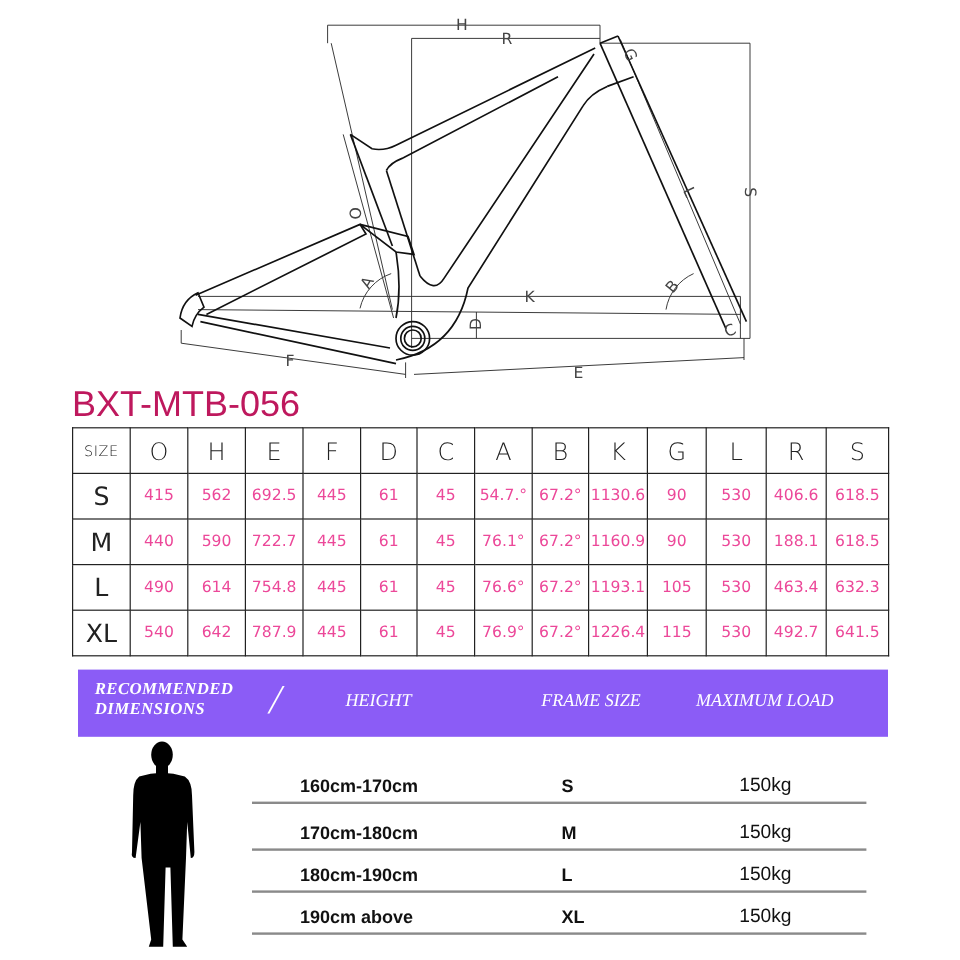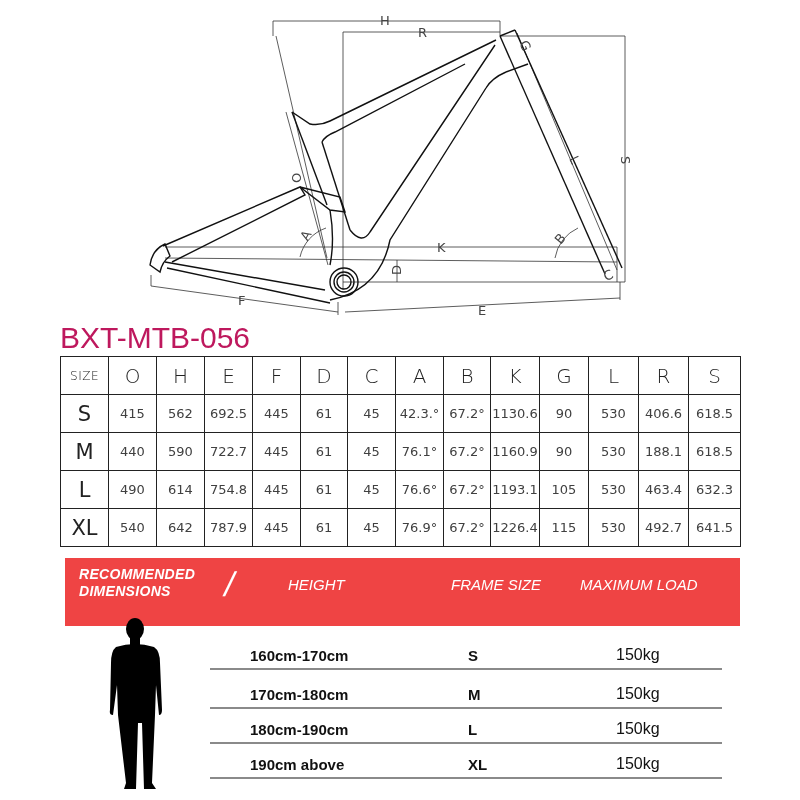--- a/index.html
+++ b/index.html
@@ -20,27 +20,27 @@
     border-collapse: collapse; table-layout: fixed;
     font-family: "DejaVu Sans", sans-serif;
     border-radius: 27px;
   }
   #geo-table td, #geo-table th {
     border: 1.5px solid #222; height: 38px; text-align: center; vertical-align: middle;
     font-weight: normal; padding: 0; white-space: nowrap; overflow: hidden;
   }
   #geo-table th { font-size: 20px; color: #222; font-weight: 300; }
   #geo-table th.size-head { font-size: 12px; letter-spacing: 0.5px; }
-  #geo-table td { font-size: 13px; color: #404040; }
+  #geo-table td { font-size: 13px; color: #ec4899; }
   #geo-table td.size-cell { font-size: 21px; color: #222; }
 
   #banner {
-    position: absolute; left: 65px; top: 558px; width: 675px; height: 68px;
-    background: #ef4444; color: #fff;
-    font-family: Liberation Sans, sans-serif; font-style: italic;
+    position: absolute; left: 65px; top: 558px; width: 675px; height: 56px;
+    background: #8b5cf6; color: #fff;
+    font-family: Liberation Serif, serif; font-style: italic;
   }
   #banner .rec { position: absolute; left: 14px; top: 8px; font-weight: bold; font-size: 14px; line-height: 17px; letter-spacing: 0.3px; }
   #banner .slash { position: absolute; left: 160px; top: 6px; font-size: 34px; font-weight: normal; font-style: normal; transform: skewX(-12deg); line-height: 40px; }
   #banner .col { position: absolute; top: 18px; font-size: 15px; }
 
   #silhouette { position: absolute; left: 100px; top: 615px; width: 70px; height: 180px; }
 
   #rec-rows { position: absolute; left: 0; top: 0; width: 656px; height: 800px; pointer-events: none; }
   .rec-row { position: absolute; left: 210px; width: 512px; height: 36px; border-bottom: 2px solid #8a8a8a; }
   .rec-row .h { position: absolute; left: 40px; bottom: 4px; font-family: "Liberation Sans", sans-serif; font-weight: bold; font-size: 15px; }
@@ -172,21 +172,21 @@
   </thead>
   <tbody>
     <tr>
       <td class="size-cell">S</td>
       <td>415</td>
       <td>562</td>
       <td>692.5</td>
       <td>445</td>
       <td>61</td>
       <td>45</td>
-      <td>42.3.°</td>
+      <td>54.7.°</td>
       <td>67.2°</td>
       <td>1130.6</td>
       <td>90</td>
       <td>530</td>
       <td>406.6</td>
       <td>618.5</td>
     </tr>
     <tr>
       <td class="size-cell">M</td>
       <td>440</td>

